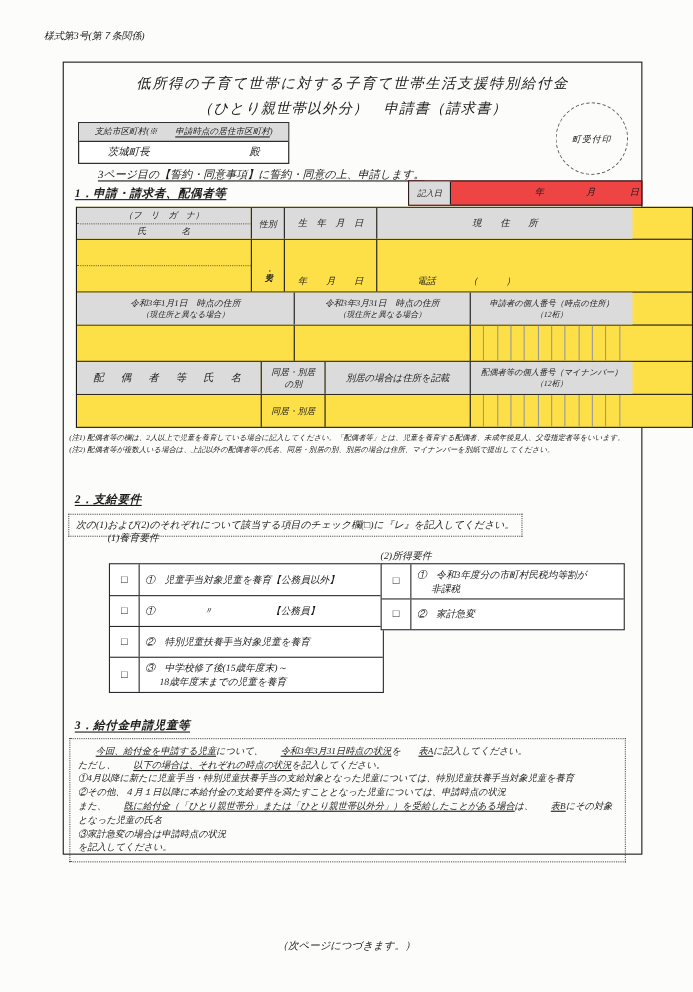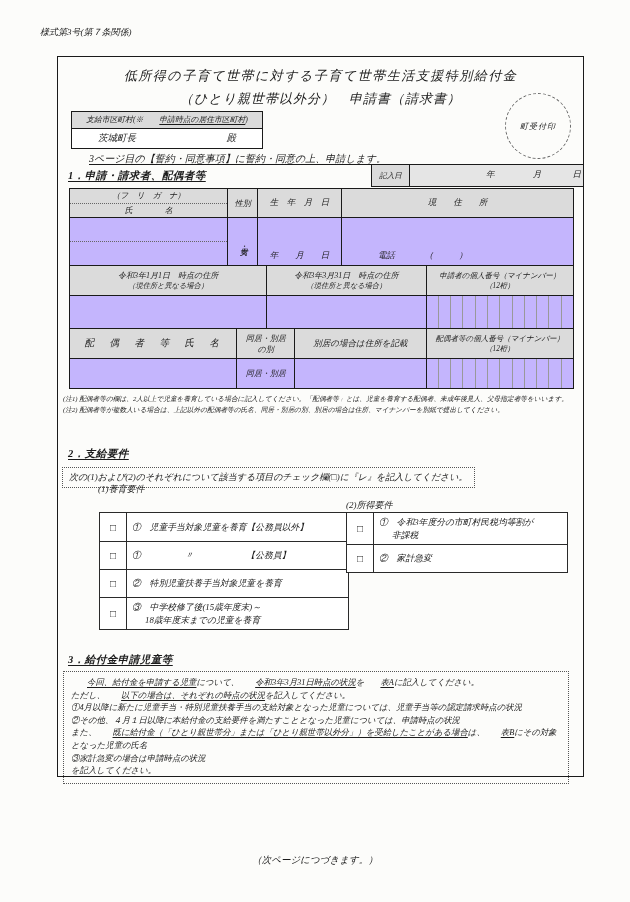--- a/index.html
+++ b/index.html
@@ -19,28 +19,28 @@
   .rb-body { height:19px; display:flex; justify-content:space-between; align-items:center; padding:0 26px; font-size:9.5px; }
 
   .stamp { left:447px; top:36px; width:66px; height:66px; border:1px dashed #666; border-radius:50%; display:flex; align-items:center; justify-content:center; font-size:8px; letter-spacing:1px; }
 
   .pledge { left:15px; top:95px; font-size:10px; }
   .u { text-decoration:underline; text-underline-offset:2px;padding-left:16px; }
 
   .sec-heading { font-size:10.5px; font-weight:bold; text-decoration:underline; text-underline-offset:2px; letter-spacing:0.5px; }
   .s1-heading { left:10px; top:112px; }
 
-  .entry-date { left:313px; top:107px; width:213px; height:23px; border:1.5px solid #1a1a1a; display:flex; background:#e5e5e5; }
+  .entry-date { left:313px; top:107px; width:213px; height:23px; border:1.5px solid #1a1a1a; display:flex; background:#ef4444; }
   .ed-label { width:38px; background:#dbdbdb; border-right:1px solid #1a1a1a; font-size:7.5px; display:flex; align-items:center; justify-content:center; }
   .ed-field { flex:1; position:relative; font-size:8.5px; }
   .ed-field span { position:absolute; top:4px; }
   .ed-y { left:44%; } .ed-m { left:71%; } .ed-d { left:94%; }
 
   
-  .t1 { left:11px; top:131px; width:505px; border:1.5px solid #1a1a1a; background:#c4b5fd; }
+  .t1 { left:11px; top:131px; width:561px; border:1.5px solid #1a1a1a; background:#fde047; }
   .r { display:flex; border-top:1px solid #1a1a1a; }
   .r:first-child { border-top:none; }
   .c { border-left:1px solid #1a1a1a; display:flex; align-items:center; justify-content:center; text-align:center; overflow:hidden; }
   .c:first-child { border-left:none; }
   .gray { background:#dbdbdb; }
   .rA1 { height:28px; } .rA2 { height:48px; } .rB1 { height:30px; } .rB2 { height:33px; }
   .rC1 { height:30px; } .rC2 { height:30px; }
   .wname { width:158px; } .wsex { width:30px; } .wbirth { width:84px; } .waddr { width:233px; }
   .wj { width:197px; } .wm { width:160px; } .wn { width:148px; }
   .ws { width:167px; } .wc { width:58px; } .wsep { width:132px; }
@@ -141,21 +141,21 @@
       <div class="r rB1">
         <div class="c wj gray hdr2">
           <div>令和3年1月1日　時点の住所</div>
           <div class="sub">（現住所と異なる場合）</div>
         </div>
         <div class="c wm gray hdr2">
           <div>令和3年3月31日　時点の住所</div>
           <div class="sub">（現住所と異なる場合）</div>
         </div>
         <div class="c wn gray hdr2">
-          <div class="fs75">申請者の個人番号（マイナンバー）</div>
+          <div class="fs75">申請者の個人番号（時点の住所）</div>
           <div class="sub">（12桁）</div>
         </div>
       </div>
       <div class="r rB2">
         <div class="c wj"></div>
         <div class="c wm"></div>
         <div class="c wn">
             <div class="digits">
               <div class="dg"></div>
               <div class="dg"></div>
@@ -256,21 +256,21 @@
           <div class="ct-label">
             <div>②　家計急変</div>
           </div>
         </div>
       </div>
 
     <div class="abs sec-heading s3-heading">3．給付金申請児童等</div>
     <div class="abs s3-box" id="s3-box">
         <div><span class="u">今回、給付金を申請する児童</span><span>について、</span><span class="u">令和3年3月31日時点の状況</span><span>を</span><span class="u">表A</span><span>に記入してください。</span></div>
         <div><span>ただし、</span><span class="u">以下の場合は、それぞれの時点の状況</span><span>を記入してください。</span></div>
-        <div><span>①4月以降に新たに児童手当・特別児童扶養手当の支給対象となった児童については、児童手当等の認定請求時点の状況</span></div>
+        <div><span>①4月以降に新たに児童手当・特別児童扶養手当の支給対象となった児童については、特別児童扶養手当対象児童を養育</span></div>
         <div><span>②その他、４月１日以降に本給付金の支給要件を満たすこととなった児童については、申請時点の状況</span></div>
         <div><span>また、</span><span class="u">既に給付金（「ひとり親世帯分」または「ひとり親世帯以外分」）を受給したことがある場合</span><span>は、</span><span class="u">表B</span><span>にその対象となった児童の氏名</span></div>
         <div><span>③家計急変の場合は申請時点の状況</span></div>
         <div><span>を記入してください。</span></div>
       </div>
   </div>
 
   <div class="abs footer">（次ページにつづきます。）</div>
 </div>
 

